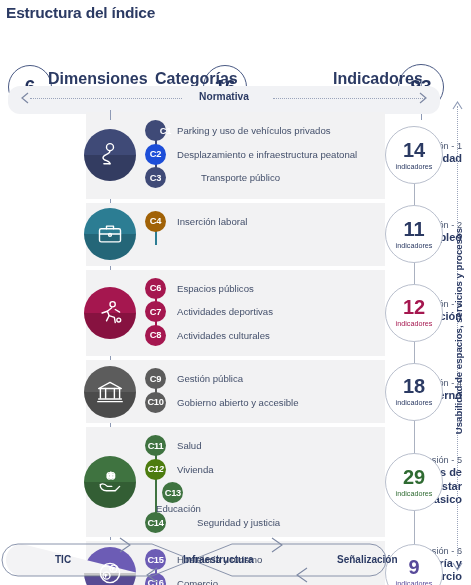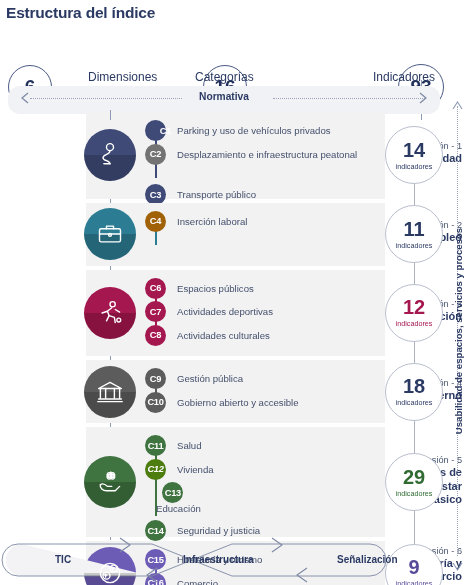--- a/index.html
+++ b/index.html
@@ -31,22 +31,22 @@
     position: absolute; border-radius: 50%;
     background: #fff; border: 1.4px solid #4a5a84;
     display: flex; align-items: center; justify-content: center;
     color: #22315c; font-weight: bold;
   }
   .bigcircle.c6  { left: 8px;   top: 35px; width: 44px; height: 44px; font-size: 19px; }
   .bigcircle.c16 { left: 203px; top: 35px; width: 44px; height: 44px; font-size: 19px; }
   .bigcircle.c93 { left: 398px; top: 34px; width: 46px; height: 46px; font-size: 19px; }
 
   .toplabel {
-    position: absolute; font-size: 12px; font-weight: normal;
-    color: #2b3a63; white-space: nowrap; margin-left: 40px;
+    position: absolute; font-size: 16px; font-weight: bold;
+    color: #2b3a63; white-space: nowrap;
   }
   .toplabel.l1 { left: 48px;  top: 40px; }
   .toplabel.l2 { left: 155px; top: 40px; }
   .toplabel.l3 { left: 333px; top: 40px; }
 
   
   .dropper { position: absolute; width: 1px; background: #8e9ab5; }
 
   
   .norm-bar {
@@ -214,24 +214,24 @@
               <path d="M9 26 h7"></path>
             </svg>
           </div>
         </div>
         <div class="cat-rail" style="left: 155px; top: 18.5px; height: 47px; background: rgb(63, 74, 119);"></div>
         <div class="cat-item" style="top: 8px;">
           <span class="cat-badge" style="background: rgb(63, 74, 119); padding-left: 20px;">C1</span>
           <span class="cat-text">Parking y uso de vehículos privados</span>
         </div>
         <div class="cat-item" style="top: 31.5px;">
-          <span class="cat-badge" style="background: #737373;">C2</span>
+          <span class="cat-badge" style="background: #1d4ed8;">C2</span>
           <span class="cat-text">Desplazamiento e infraestructura peatonal</span>
         </div>
-        <div class="cat-item" style="top: 72px;">
+        <div class="cat-item" style="top: 55px; gap: 24px;">
           <span class="cat-badge" style="background: rgb(63, 74, 119);">C3</span>
           <span class="cat-text">Transporte público</span>
         </div>
         <div class="ind-circle" style="left: 385px; top: 14.25px; width: 58px; height: 58px;">
           <span class="ival" style="color: rgb(43, 58, 99);">14</span>
           <span class="ilab" style="color: rgb(43, 58, 99);">indicadores</span>
         </div>
       </div>
       <div class="dropper" style="left: 110px; top: 260px; height: 32px;"></div>
       <div class="row" style="top: 202.5px; height: 63px;">
@@ -358,21 +358,21 @@
           <span class="cat-text">Salud</span>
         </div>
         <div class="cat-item" style="top: 31.5px;">
           <span class="cat-badge" style="background: #4d7c0f; font-style: italic;">C12</span>
           <span class="cat-text">Vivienda</span>
         </div>
         <div class="cat-item" style="top: 55px; flex-direction: column;">
           <span class="cat-badge" style="background: rgb(63, 115, 64);">C13</span>
           <span class="cat-text">Educación</span>
         </div>
-        <div class="cat-item" style="top: 93px;">
+        <div class="cat-item" style="top: 85px; gap: 20px;">
           <span class="cat-badge" style="background: rgb(63, 115, 64);">C14</span>
           <span class="cat-text">Seguridad y justicia</span>
         </div>
         <div class="ind-circle" style="left: 385px; top: 26px; width: 58px; height: 58px;">
           <span class="ival" style="color: rgb(47, 107, 50);">29</span>
           <span class="ilab" style="color: rgb(47, 107, 50);">indicadores</span>
         </div>
       </div>
       <div class="row" style="top: 541px; height: 63px;">
         <div class="row-band"></div>

